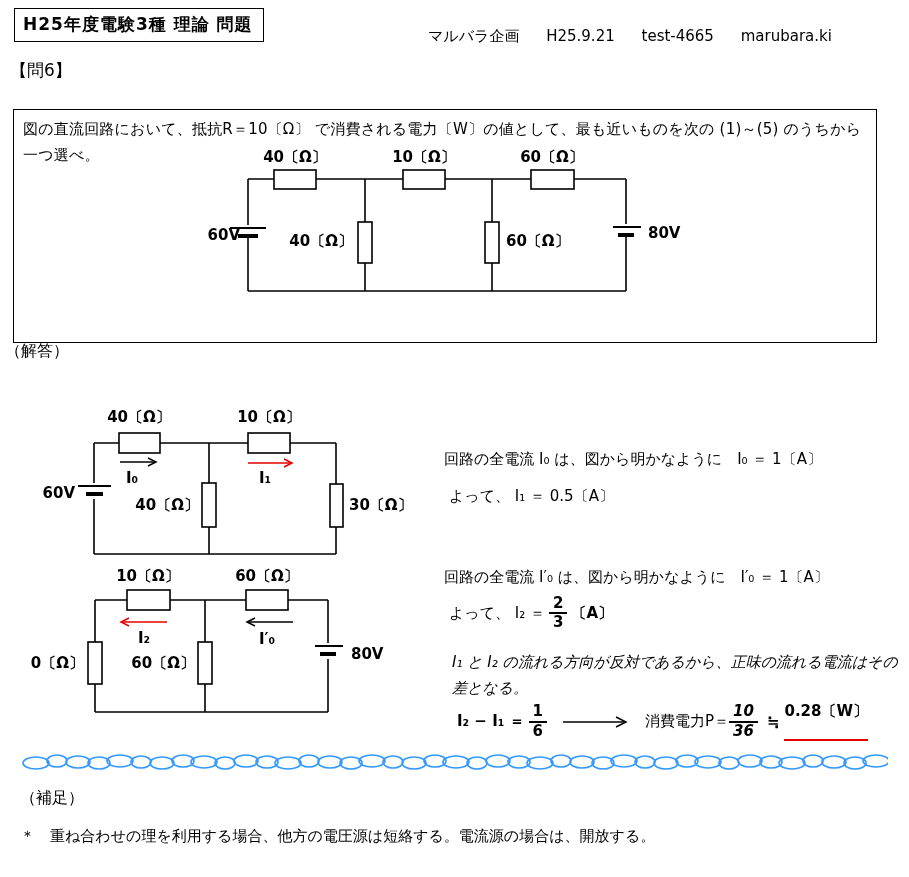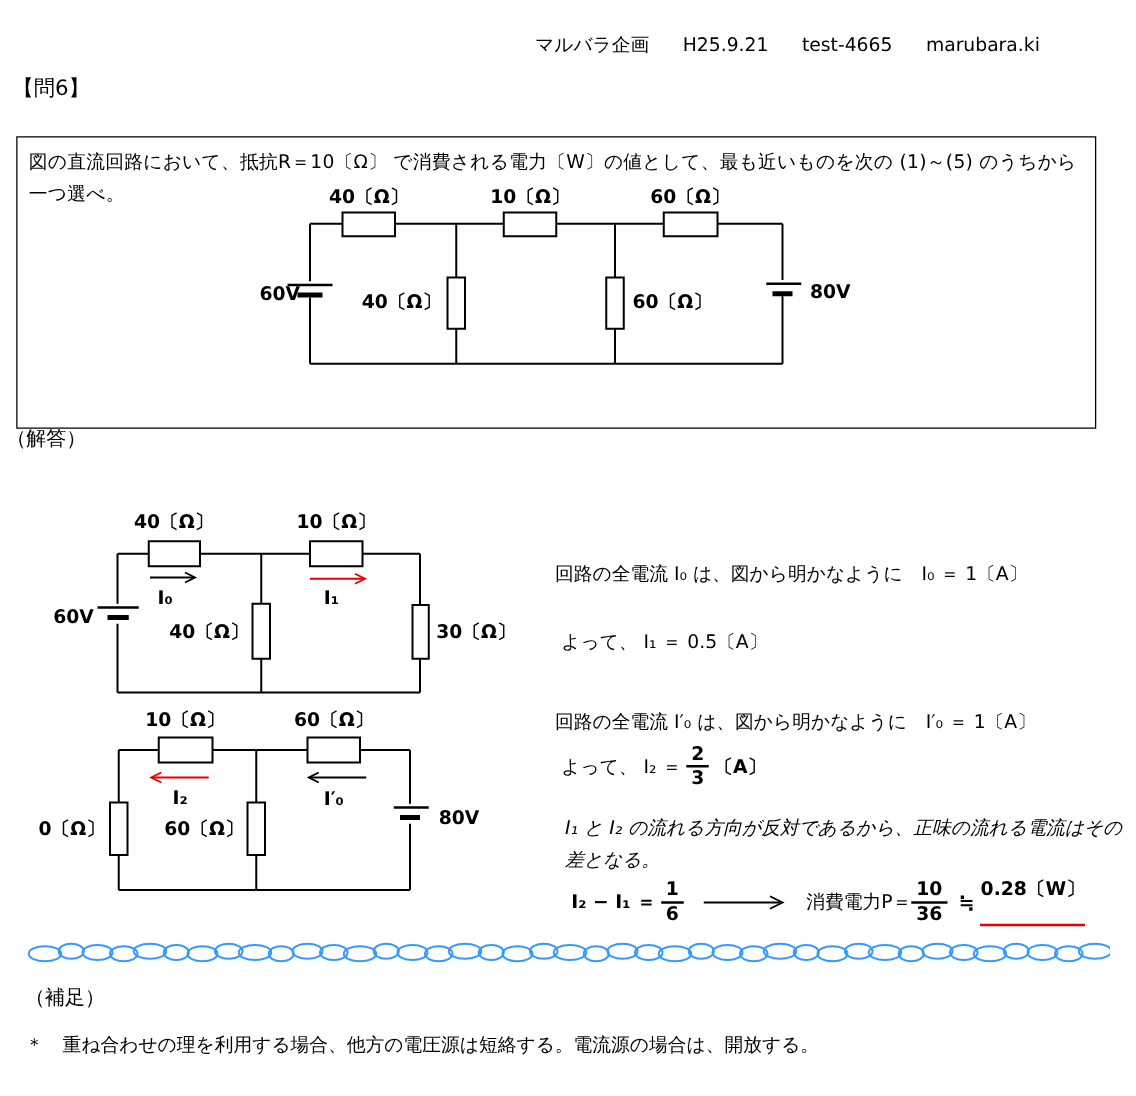--- a/index.html
+++ b/index.html
@@ -24,20 +24,23 @@
   .row{display:flex;align-items:center;font-size:15px;justify-content:center;}
   .math{font-weight:bold;}
   .result-underline{font-weight:bold;border-bottom:2px solid #e60000;padding-bottom:18px;}
   .note-indent{padding-left:4px;font-style:italic;}
 </style>
 </head>
 <body>
 
 <div class="page">
 
+  <div class="abs title-box">
+    <span>H25年度電験3種 理論 問題</span>
+  </div>
   <div class="abs meta">
     <span>マルバラ企画</span>
     <span>H25.9.21</span>
     <span>test-4665</span>
     <span>marubara.ki</span>
   </div>
   <div class="abs qlabel">【問6】</div>
 
   <div class="abs problem-box">
     <div class="statement">図の直流回路において、抵抗R＝10〔Ω〕 で消費される電力〔W〕の値として、最も近いものを次の (1)～(5) のうちから一つ選べ。</div>
@@ -117,21 +120,21 @@
     <text x="118" y="18" text-anchor="middle">10〔Ω〕</text>
     <text x="237" y="18" text-anchor="middle">60〔Ω〕</text>
     <text x="54" y="105" text-anchor="end">20〔Ω〕</text>
     <text x="165" y="105" text-anchor="end">60〔Ω〕</text>
     <text x="321" y="96" text-anchor="start">80V</text>
     <text x="114" y="80" text-anchor="middle" class="cur">I₂</text>
     <text x="237" y="81" text-anchor="middle" class="cur">I′₀</text>
   </svg>
 
   <div class="abs jtext" style="left:444px;top:447px;width:460px;">回路の全電流 I₀ は、図から明かなように　I₀ ＝ 1〔A〕</div>
-  <div class="abs jtext" style="left:449px;top:501px;">よって、 I₁ ＝ 0.5〔A〕</div>
+  <div class="abs jtext" style="left:449px;top:484px;">よって、 I₁ ＝ 0.5〔A〕</div>
 
   <div class="abs jtext" style="left:444px;top:565px;width:460px;">回路の全電流 I′₀ は、図から明かなように　I′₀ ＝ 1〔A〕</div>
   <div class="abs row" style="left:449px;top:595px;">
     <span>よって、 I₂ ＝</span>
     <span class="frac">
       <span class="num">2</span>
       <span class="den">3</span>
     </span>
     <span class="math">〔A〕</span>
   </div>
@@ -141,21 +144,21 @@
     <span class="math">I₂ − I₁ ＝</span>
     <span class="frac">
       <span class="num">1</span>
       <span class="den">6</span>
     </span>
     <svg width="74" height="14" style="margin:0 10px;">
       <line x1="2" y1="7" x2="63" y2="7" stroke="#000" stroke-width="1.5"></line>
       <polyline points="55,2 65,7 55,12" fill="none" stroke="#000" stroke-width="1.5"></polyline>
     </svg>
     <span>消費電力P＝</span>
-    <span class="frac" style="margin-left:0;">
+    <span class="frac" style="margin-left:0;font-style:italic;">
       <span class="num">10</span>
       <span class="den">36</span>
     </span>
     <span class="math" style="margin:0 5px;">≒</span>
     <span class="result-underline">0.28〔W〕</span>
   </div>
 
   <svg id="chain-svg" class="abs" style="left:22px;top:750px;" width="866" height="24">
       <ellipse cx="14" cy="13" rx="13" ry="6" fill="none" stroke="#3399ff" stroke-width="1.6"></ellipse>
       <ellipse cx="35" cy="11" rx="10" ry="6" fill="none" stroke="#3399ff" stroke-width="1.6"></ellipse>

